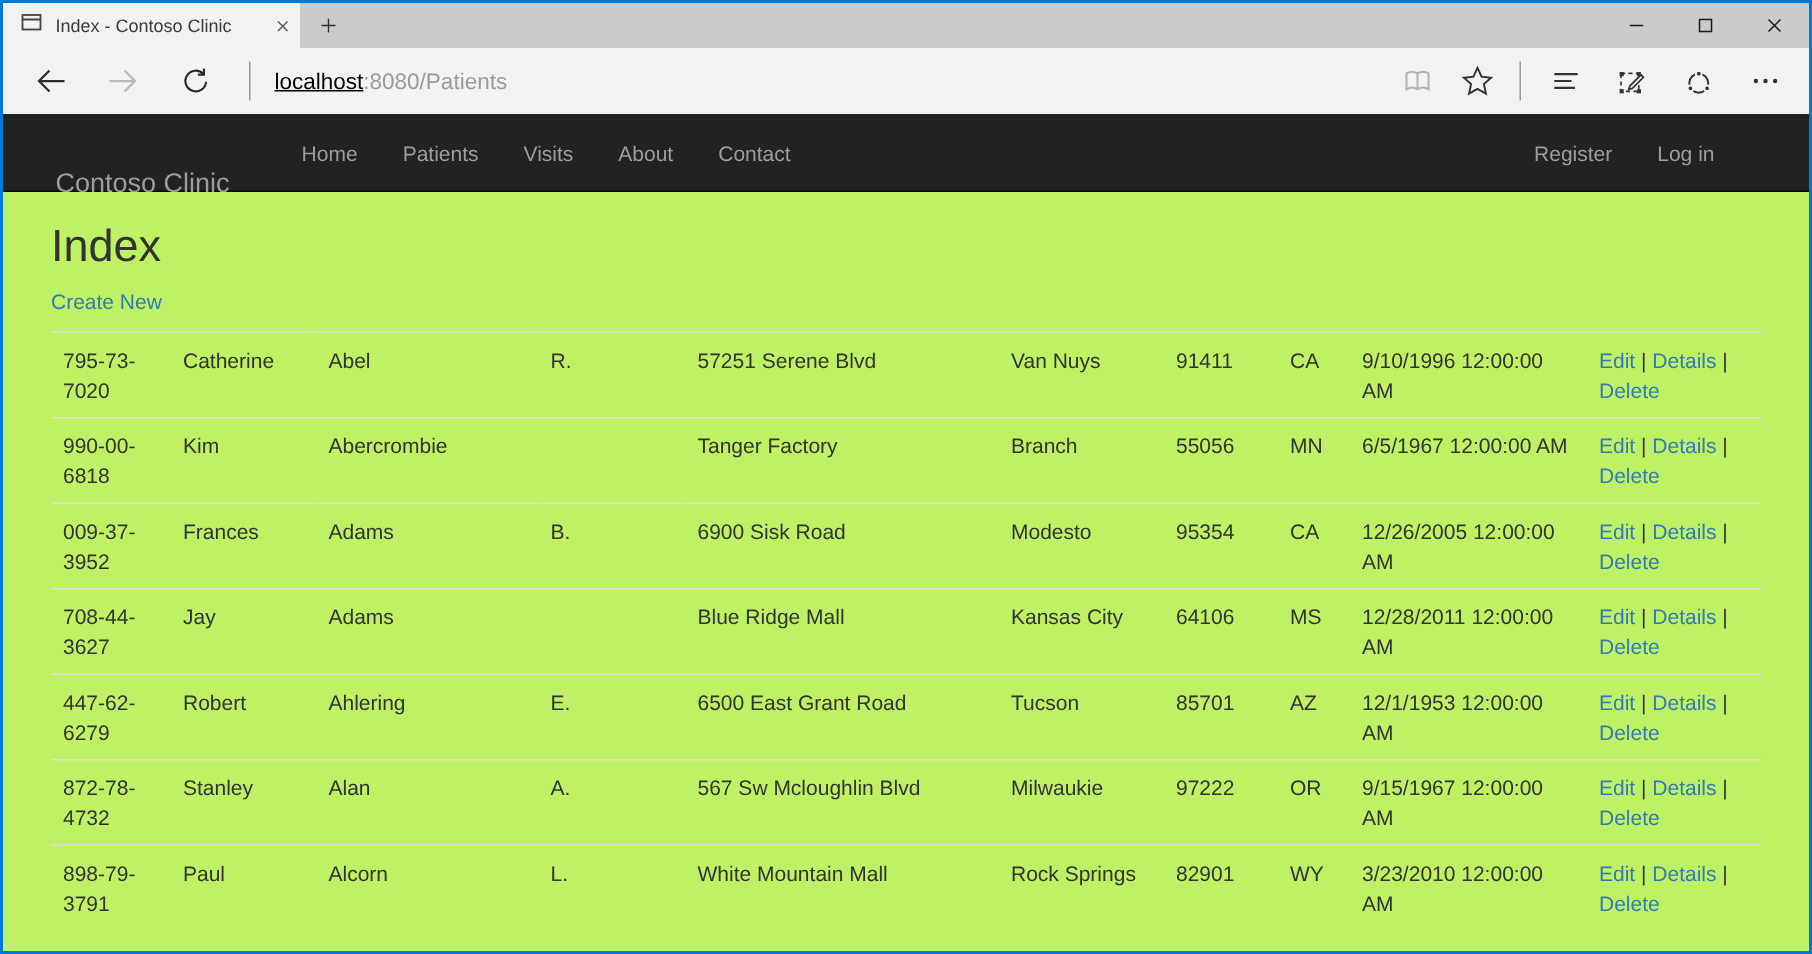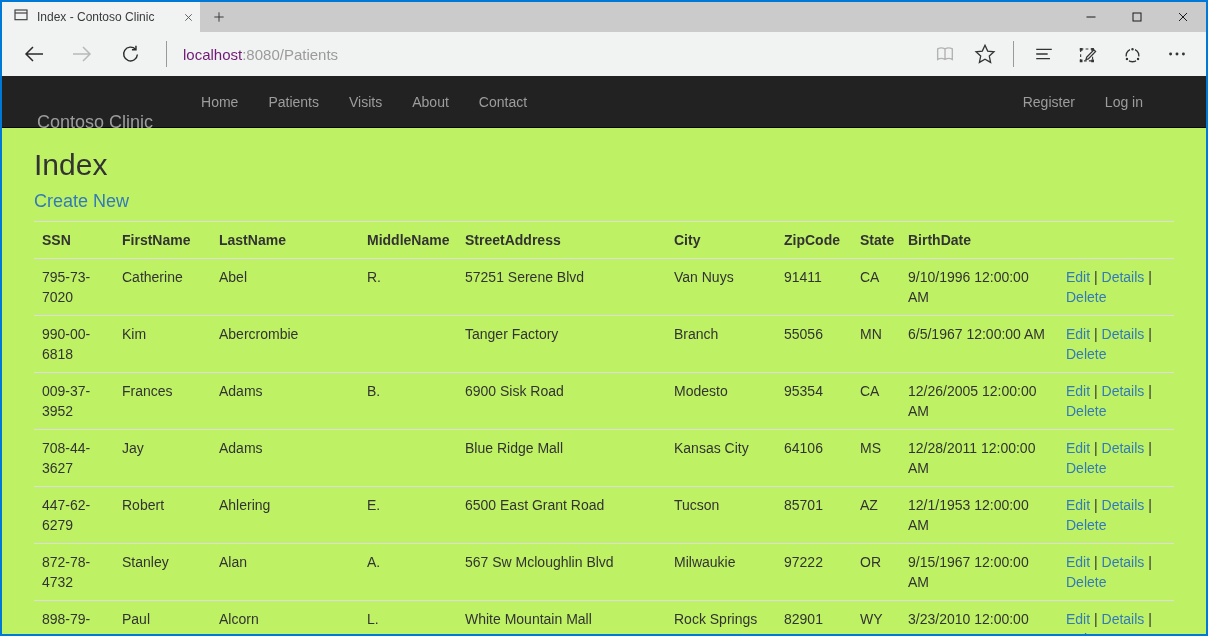--- a/index.html
+++ b/index.html
@@ -57,21 +57,21 @@
   }
   .tb-sep{
     width:1px; height:26px; background:#9a9a9a; flex:none;
   }
   .tb-sep.left{ margin-left:12px; }
   .tb-sep.right{ margin:0 8px; }
   .url{
     margin-left:16px; font-size:15px; color:#9b9b9b;
     white-space:nowrap; cursor:text;
   }
-  .url .host{ color:#701a75; }
+  .url .host{ color:#000000;text-decoration:underline; }
   .tb-spacer{ flex:1; }
   
   .navbar{
     height:52px; flex:none;
     background:#222; border-bottom:1px solid #080808;
     display:flex; align-items:center;
     padding:0 48px 0 35px;
   }
   .brand{
     font-size:18px; color:#9d9d9d; margin-right:33px;
@@ -84,21 +84,21 @@
   .nav-right{ margin-left:auto; display:flex; }
   
   .content{
     flex:1; overflow:hidden; background:#bef264;
     padding:0 32px; color:#333;
   }
   .page-title{
     font-size:30px; font-weight:400; color:#333;
     margin:20px 0 10px; line-height:1.1;
   }
-  .create-row{ margin:0 0 10px; line-height:20px; font-size:18px; }
+  .create-row{ margin:0 0 10px; line-height:20px; font-size:14px; }
   a.link{ color:#337ab7; text-decoration:none; }
   table.patients{
     width:1140px; border-collapse:collapse; table-layout:fixed;
     font-size:14px; color:#333;
   }
   .patients th, .patients td{
     text-align:left; vertical-align:top;
     padding:8px; line-height:20px;
     border-top:1px solid #ddd;
     overflow:hidden;
@@ -239,32 +239,20 @@
           <col style="width:148px">
         <col style="width:98px">
           <col style="width:209px">
           <col style="width:110px">
         <col style="width:76px">
           <col style="width:48px">
           <col style="width:158px">
         <col style="width:116px">
       </colgroup>
       <tbody>
-        <tr>
-          <th>SSN</th>
-          <th>FirstName</th>
-          <th>LastName</th>
-          <th>MiddleName</th>
-          <th>StreetAddress</th>
-          <th>City</th>
-          <th>ZipCode</th>
-          <th>State</th>
-          <th>BirthDate</th>
-          <th></th>
-        </tr>
       <tr>
             <td>795-73-7020</td>
             <td>Catherine</td>
             <td>Abel</td>
             <td>R.</td>
             <td>57251 Serene Blvd</td>
             <td>Van Nuys</td>
             <td>91411</td>
             <td>CA</td>
             <td>9/10/1996 12:00:00 AM</td>

